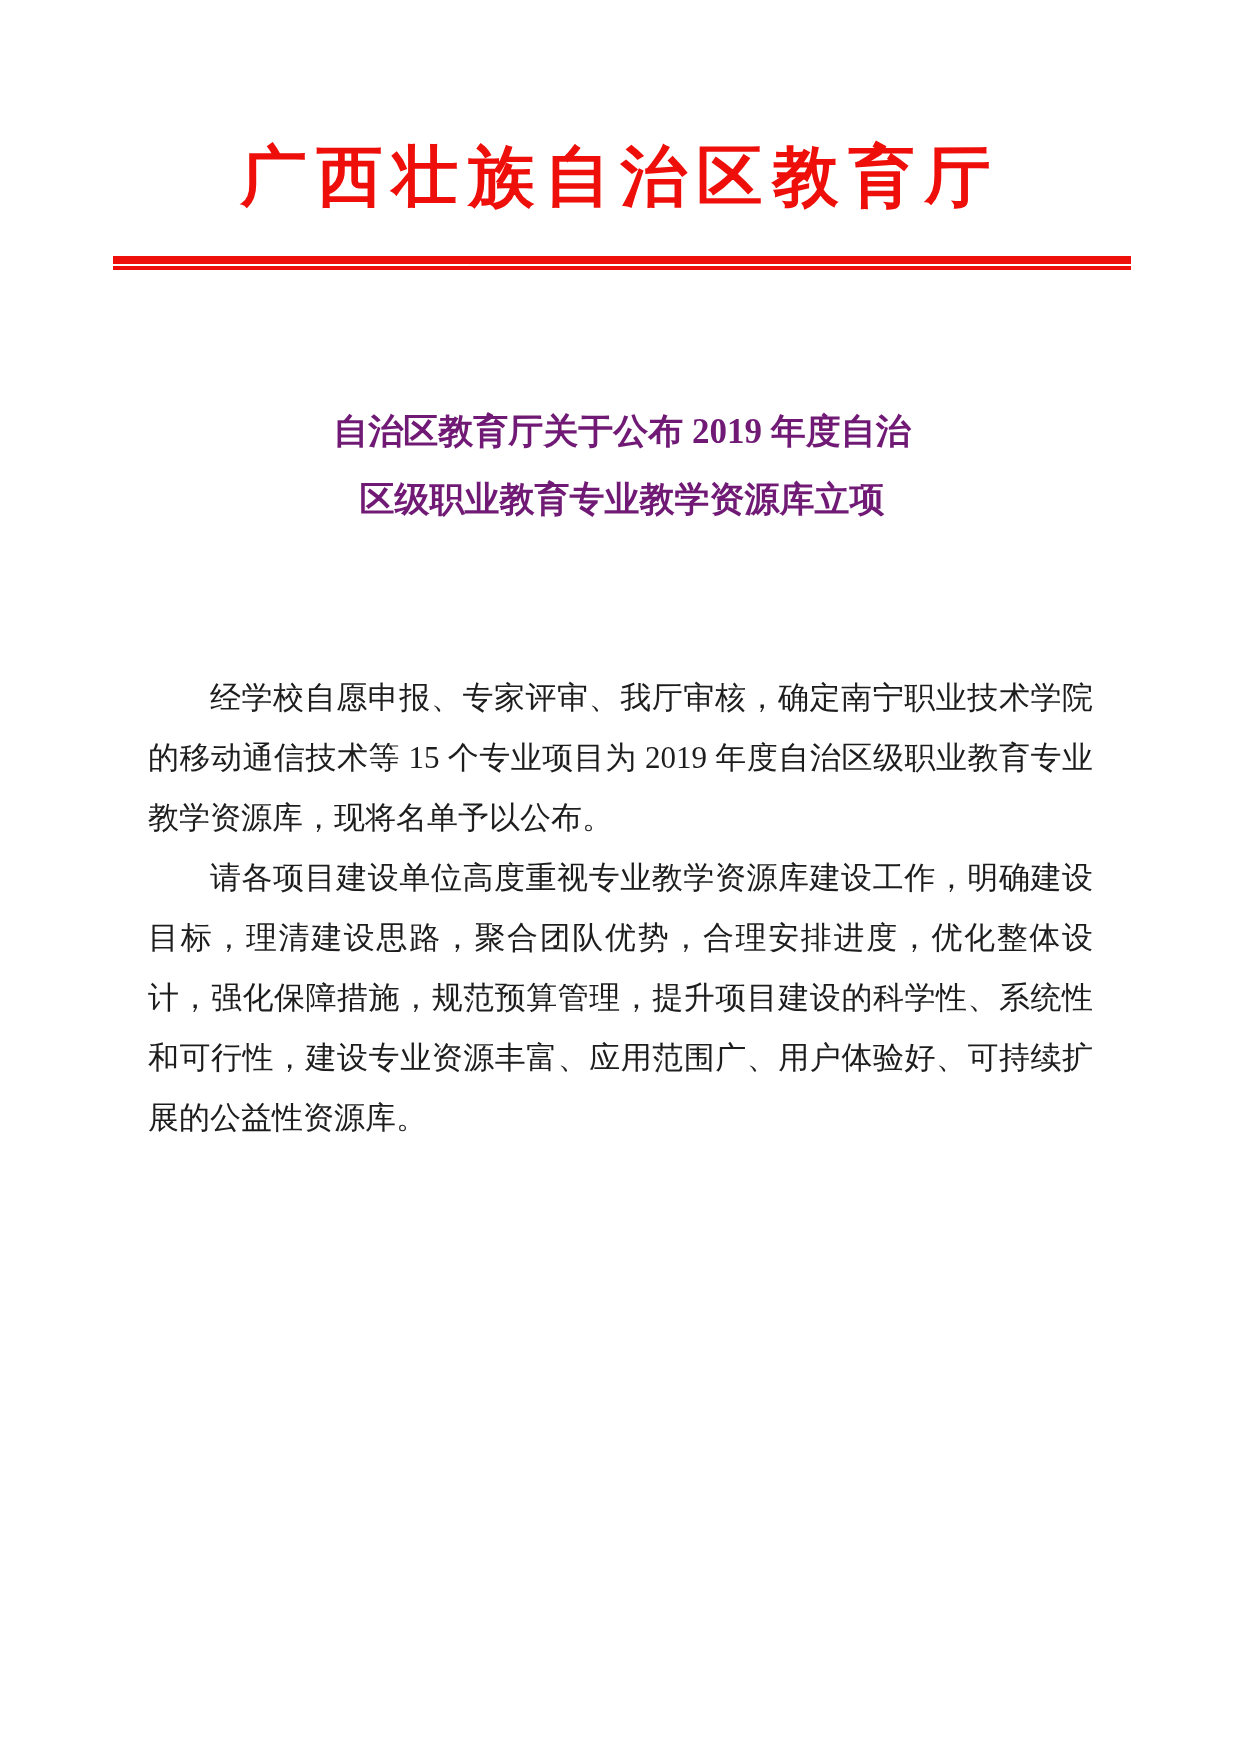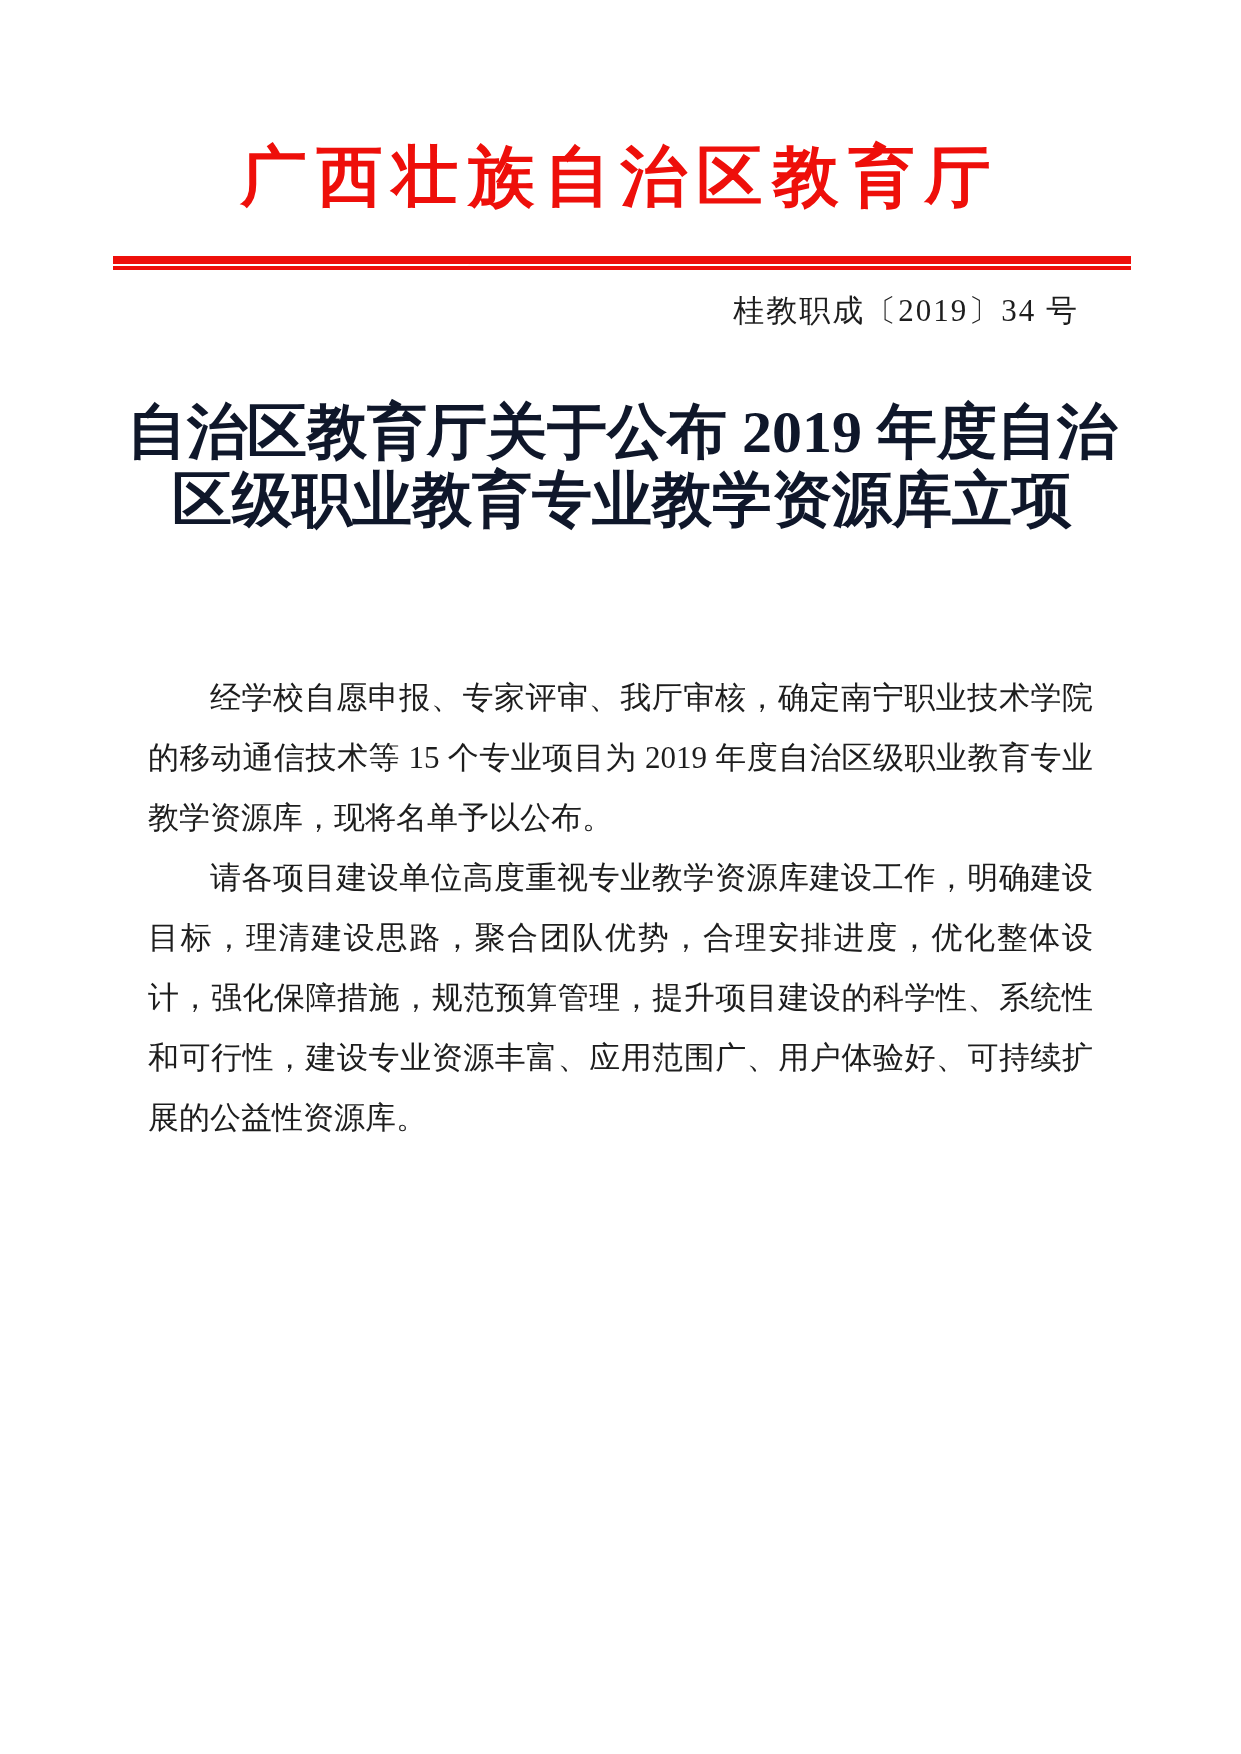--- a/index.html
+++ b/index.html
@@ -28,23 +28,23 @@
     position:absolute;top:290px;left:0;width:1079px;
     text-align:right;
     font-size:31px;
     letter-spacing:2px;
     white-space:nowrap;
   }
   
   .doc-title{
     position:absolute;top:398px;left:113px;width:1018px;
     text-align:center;
-    font-size:60px;font-weight:bold;
+    font-size:35px;font-weight:bold;
     line-height:68px;
-    color:#0f172a;
+    color:#701a75;
   }
   .doc-title .t-line{white-space:nowrap;}
   
   .body-text{
     position:absolute;top:668px;left:148px;width:945px;
     font-size:31px;
     line-height:60px;
     text-align:justify;
   }
   .body-text p{margin:0;text-indent:2em;}
@@ -77,21 +77,20 @@
 </style>
 </head>
 <body>
 
 <div class="page">
 
   <div class="org-name">广西壮族自治区教育厅</div>
 
   <div class="rule-top"></div>
 
-  <div class="doc-number">桂教职成〔2019〕34 号</div>
 
   <div class="doc-title">
     <div class="t-line">自治区教育厅关于公布 2019 年度自治</div>
     <div class="t-line">区级职业教育专业教学资源库立项</div>
   </div>
 
   <div class="body-text">
     <p>经学校自愿申报、专家评审、我厅审核，确定南宁职业技术学院的移动通信技术等 15 个专业项目为 2019 年度自治区级职业教育专业教学资源库，现将名单予以公布。</p>
     <p>请各项目建设单位高度重视专业教学资源库建设工作，明确建设目标，理清建设思路，聚合团队优势，合理安排进度，优化整体设计，强化保障措施，规范预算管理，提升项目建设的科学性、系统性和可行性，建设专业资源丰富、应用范围广、用户体验好、可持续扩展的公益性资源库。</p>
   </div>

